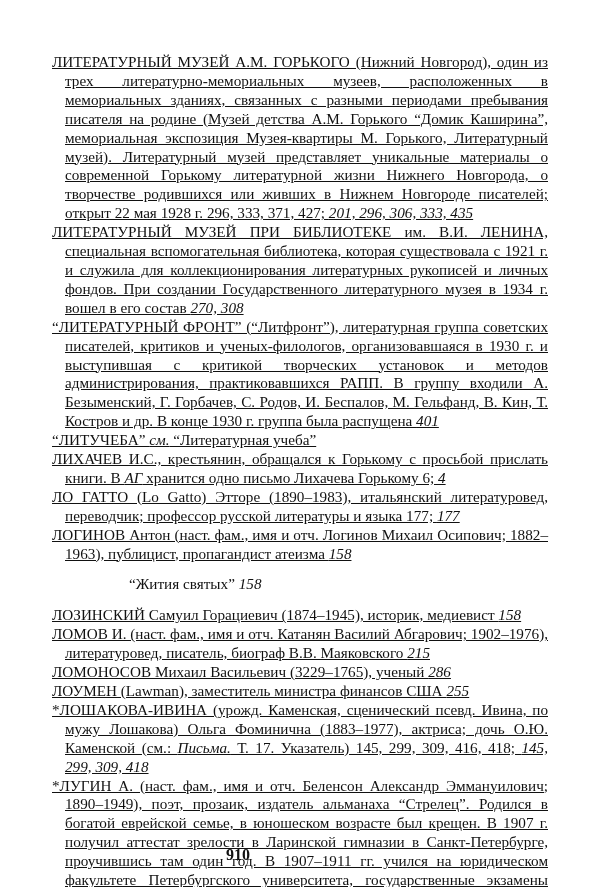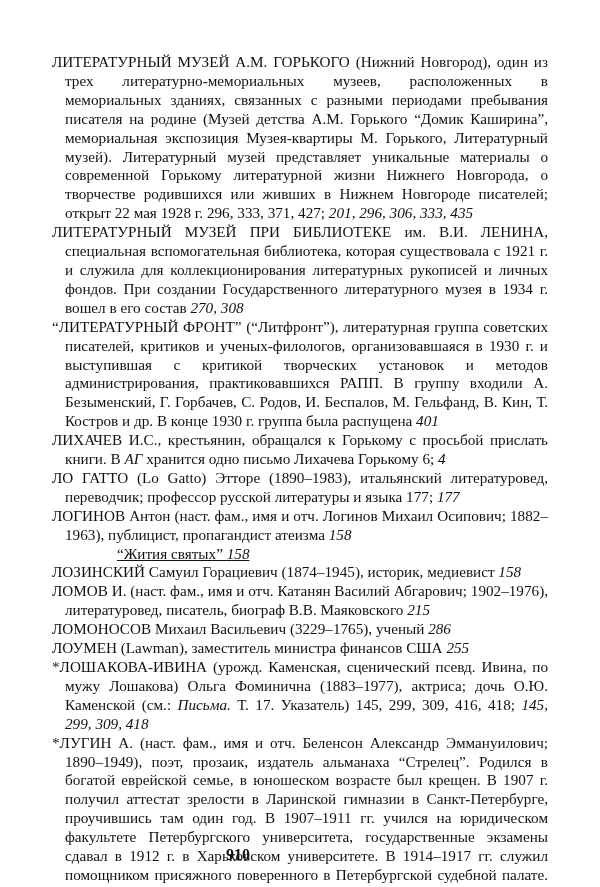--- a/index.html
+++ b/index.html
@@ -3,39 +3,40 @@
   <meta charset="utf-8">
   <style>
     html, body { margin: 0; padding: 0; background: #ffffff; }
     body { width: 600px; height: 887px; position: relative; overflow: hidden; }
     .page {
       position: absolute; left: 52px; top: 53px; width: 496px;
       font-family: "Liberation Serif", serif;
       font-size: 15.2px; line-height: 18.9px; color: #111;
       text-align: justify;
     }
-    .entry { padding-left: 13px; text-indent: -13px; margin: 0; }
+    .entry { padding-left: 13px; text-indent: -13px; margin: 0; text-decoration: underline; }
     .entry.star { text-indent: -13px; }
-    .sub { padding-left: 65px; margin: 0; text-decoration: underline; }
+    .sub { padding-left: 65px; margin: 12px; }
     .it { font-style: italic; }
     .folio {
       position: absolute; left: 0; width: 476px; top: 846px; text-align: center;
       font-family: Liberation Serif, serif; font-weight: bold; font-size: 16px; color: #111;
     }
   </style>
 </head>
 <body>
 
 <div class="page">
   <p class="entry"><span>ЛИТЕРАТУРНЫЙ МУЗЕЙ А.М. ГОРЬКОГО (Нижний Новгород), один из трех литературно-мемориальных музеев, расположенных в мемориальных зданиях, связанных с разными периодами пребывания писателя на родине (Музей детства А.М. Горького “Домик Каширина”, мемориальная экспозиция Музея-квартиры М. Горького, Литературный музей). Литературный музей представляет уникальные материалы о современной Горькому литературной жизни Нижнего Новгорода, о творчестве родившихся или живших в Нижнем Новгороде писателей; открыт 22 мая 1928 г. 296, 333, 371, 427; </span><span class="it">201, 296, 306, 333, 435</span></p>
 
   <p class="entry"><span>ЛИТЕРАТУРНЫЙ МУЗЕЙ ПРИ БИБЛИОТЕКЕ им. В.И. ЛЕНИНА, специальная вспомогательная библиотека, которая существовала с 1921 г. и служила для коллекционирования литературных рукописей и личных фондов. При создании Государственного литературного музея в 1934 г. вошел в его состав </span><span class="it">270, 308</span></p>
 
   <p class="entry"><span>“ЛИТЕРАТУРНЫЙ ФРОНТ” (“Литфронт”), литературная группа советских писателей, критиков и ученых-филологов, организовавшаяся в 1930 г. и выступившая с критикой творческих установок и методов администрирования, практиковавшихся РАПП. В группу входили А. Безыменский, Г. Горбачев, С. Родов, И. Беспалов, М. Гельфанд, В. Кин, Т. Костров и др. В конце 1930 г. группа была распущена </span><span class="it">401</span></p>
 
+  <p class="entry"><span>“ЛИТУЧЕБА” </span><span class="it">см.</span><span> “Литературная учеба”</span></p>
 
   <p class="entry"><span>ЛИХАЧЕВ И.С., крестьянин, обращался к Горькому с просьбой прислать книги. В </span><span class="it">АГ</span><span> хранится одно письмо Лихачева Горькому 6; </span><span class="it">4</span></p>
 
   <p class="entry"><span>ЛО ГАТТО (Lo Gatto) Этторе (1890–1983), итальянский литературовед, переводчик; профессор русской литературы и языка 177; </span><span class="it">177</span></p>
 
 
   <p class="entry"><span>ЛОГИНОВ Антон (наст. фам., имя и отч. Логинов Михаил Осипович; 1882–1963), публицист, пропагандист атеизма </span><span class="it">158</span></p>
   <p class="sub"><span>“Жития святых” </span><span class="it">158</span></p>
 
   <p class="entry"><span>ЛОЗИНСКИЙ Самуил Горациевич (1874–1945), историк, медиевист </span><span class="it">158</span></p>

